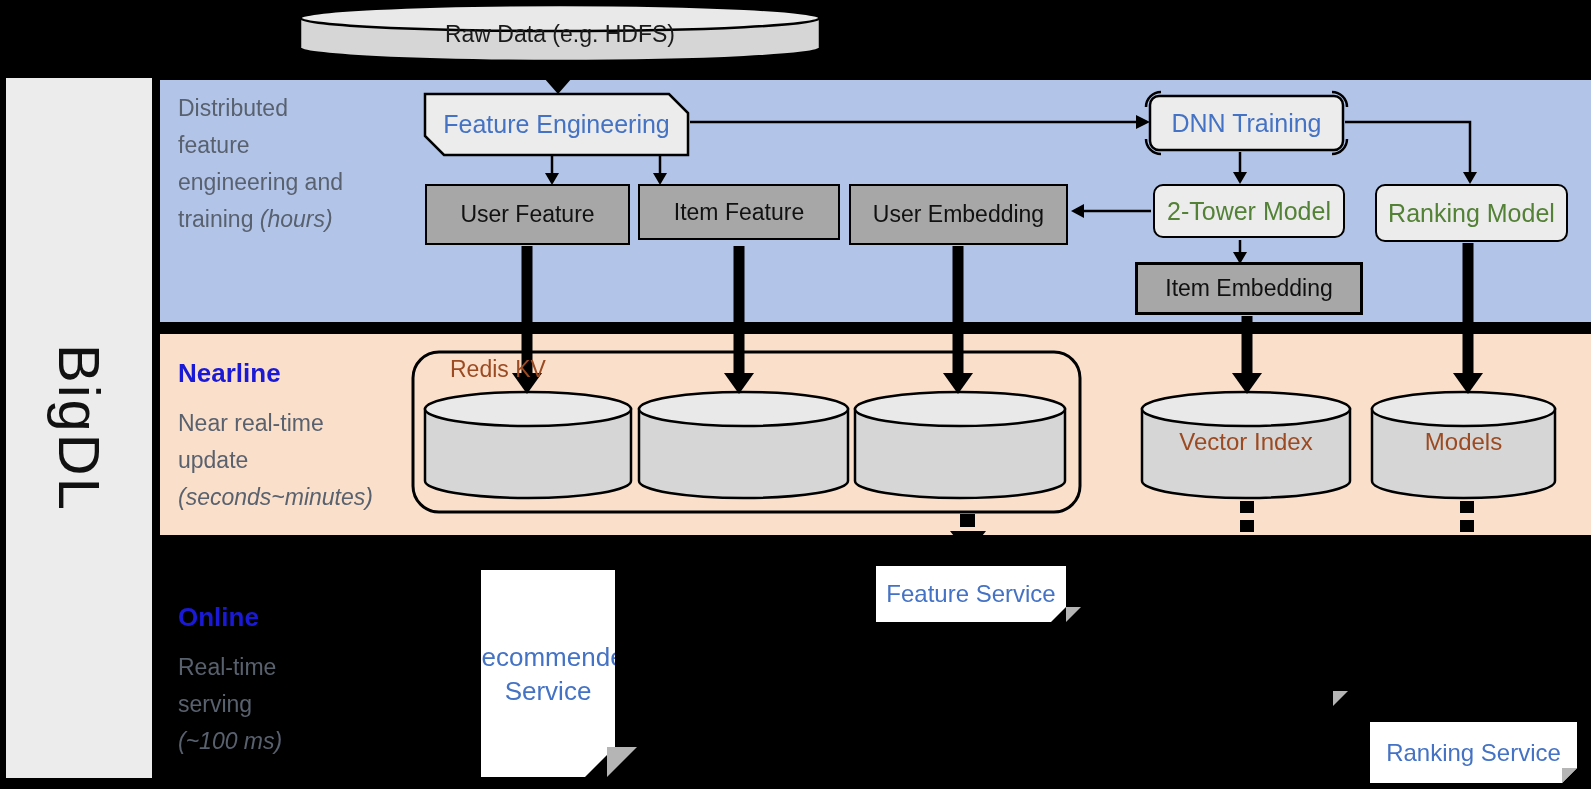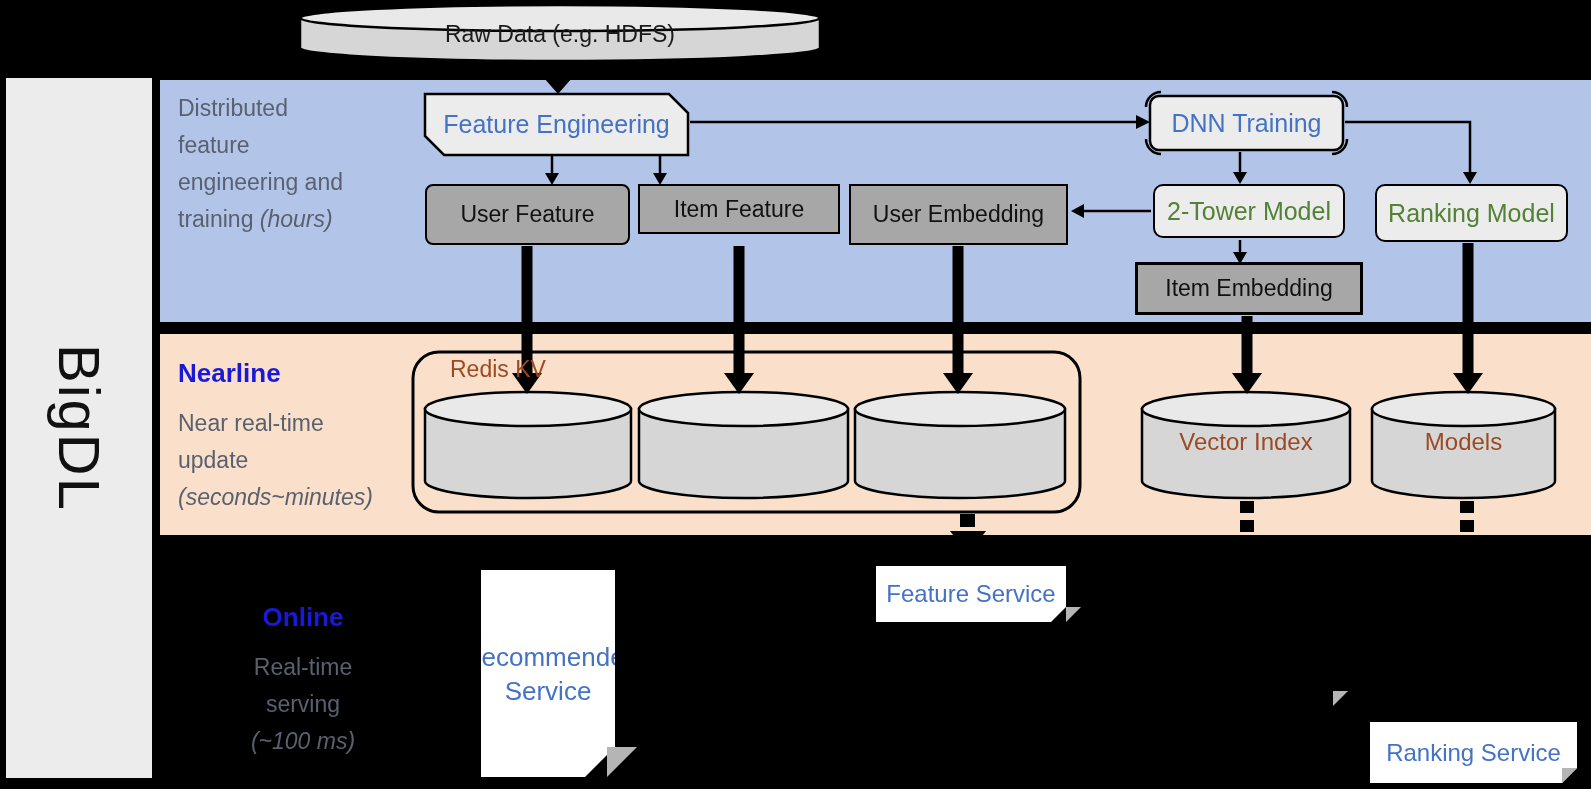--- a/index.html
+++ b/index.html
@@ -132,33 +132,33 @@
     <div class="sec-line"><span>training </span><span class="italic">(hours)</span></div>
   </div>
 
   <div class="abs sec-label" style="left:178px;top:358px;">
     <div class="sec-title">Nearline</div>
     <div class="sec-line">Near real-time</div>
     <div class="sec-line">update</div>
     <div class="sec-line italic">(seconds~minutes)</div>
   </div>
 
-  <div class="abs sec-label" style="left:178px;top:602px;text-align:center;">
+  <div class="abs sec-label" style="left:178px;top:602px;">
     <div class="sec-title">Online</div>
     <div class="sec-line">Real-time</div>
     <div class="sec-line">serving</div>
     <div class="sec-line italic">(~100 ms)</div>
   </div>
 
   <div class="abs node txt-black" style="left:300px;top:16px;width:520px;height:36px;font-size:23px;">Raw Data (e.g. HDFS)</div>
   <div class="abs node txt-blue shape-text" style="left:425px;top:96px;width:263px;height:57px;">Feature Engineering</div>
   <div class="abs node txt-blue shape-text" style="left:1150px;top:96px;width:193px;height:54px;">DNN Training</div>
 
-  <div class="abs node gray-box" style="left:425px;top:184px;width:205px;height:61px;border-radius:8px;">User Feature</div>
-  <div class="abs node gray-box" style="left:638px;top:184px;width:202px;height:50px;">Item Feature</div>
+  <div class="abs node gray-box" style="left:425px;top:184px;width:205px;height:61px;">User Feature</div>
+  <div class="abs node gray-box" style="left:638px;top:184px;width:202px;height:56px;">Item Feature</div>
   <div class="abs node gray-box" style="left:849px;top:184px;width:219px;height:61px;">User Embedding</div>
   <div class="abs node gray-box" style="left:1135px;top:262px;width:228px;height:53px;border-width:3px;">Item Embedding</div>
 
   <div class="abs node round-box txt-green" style="left:1153px;top:184px;width:192px;height:54px;">2-Tower Model</div>
   <div class="abs node round-box txt-green" style="left:1375px;top:184px;width:193px;height:58px;">Ranking Model</div>
 
   <div class="abs txt-brown redis-label" style="left:430px;top:356px;margin-left:20px;">Redis KV</div>
   <div class="abs node txt-brown cyl-label" style="left:1142px;top:420px;width:208px;height:44px;">Vector Index</div>
   <div class="abs node txt-brown cyl-label" style="left:1372px;top:420px;width:183px;height:44px;">Models</div>
 

